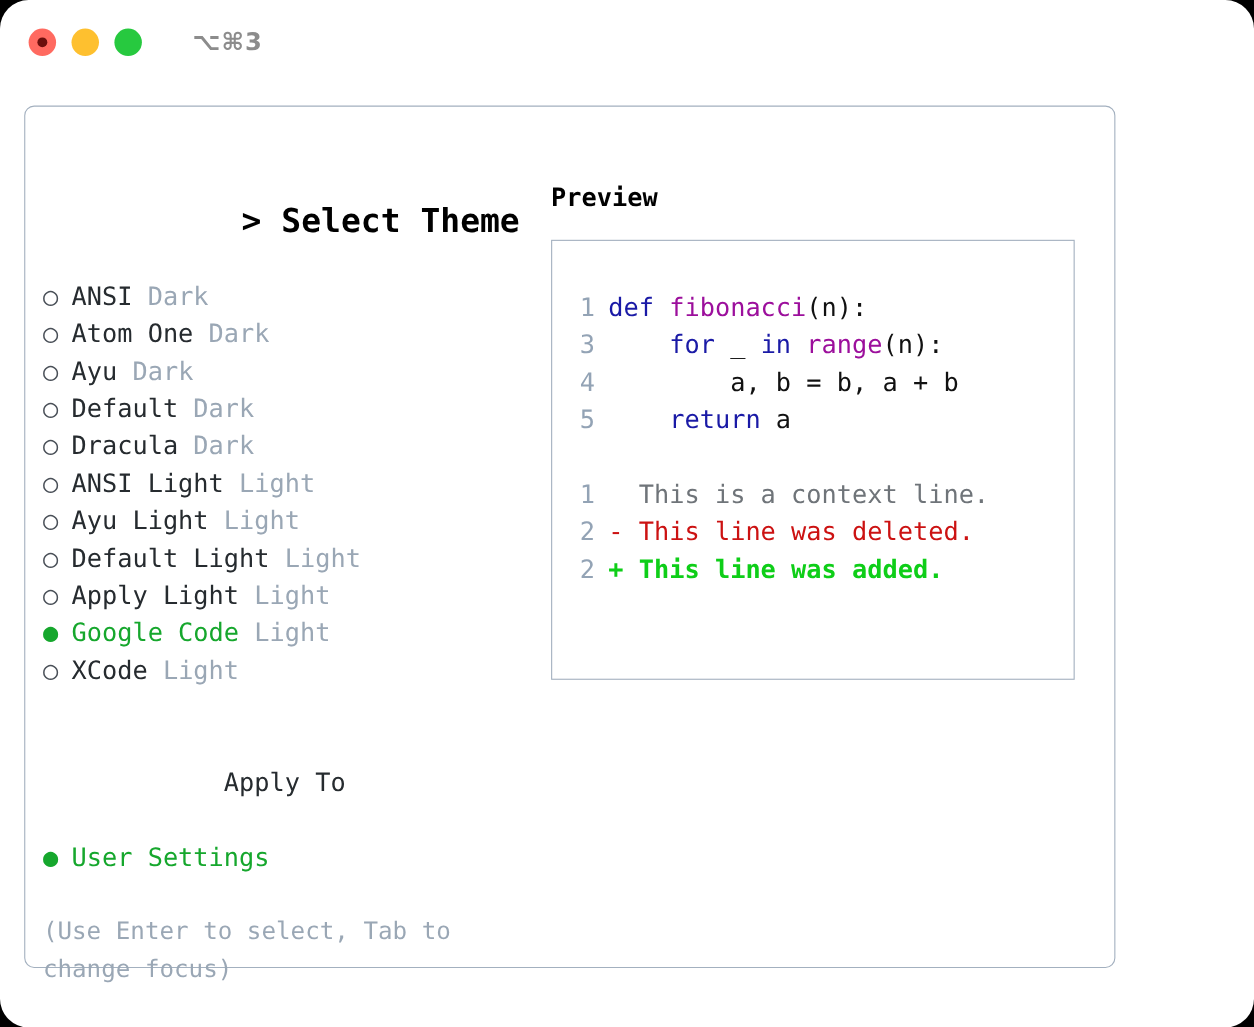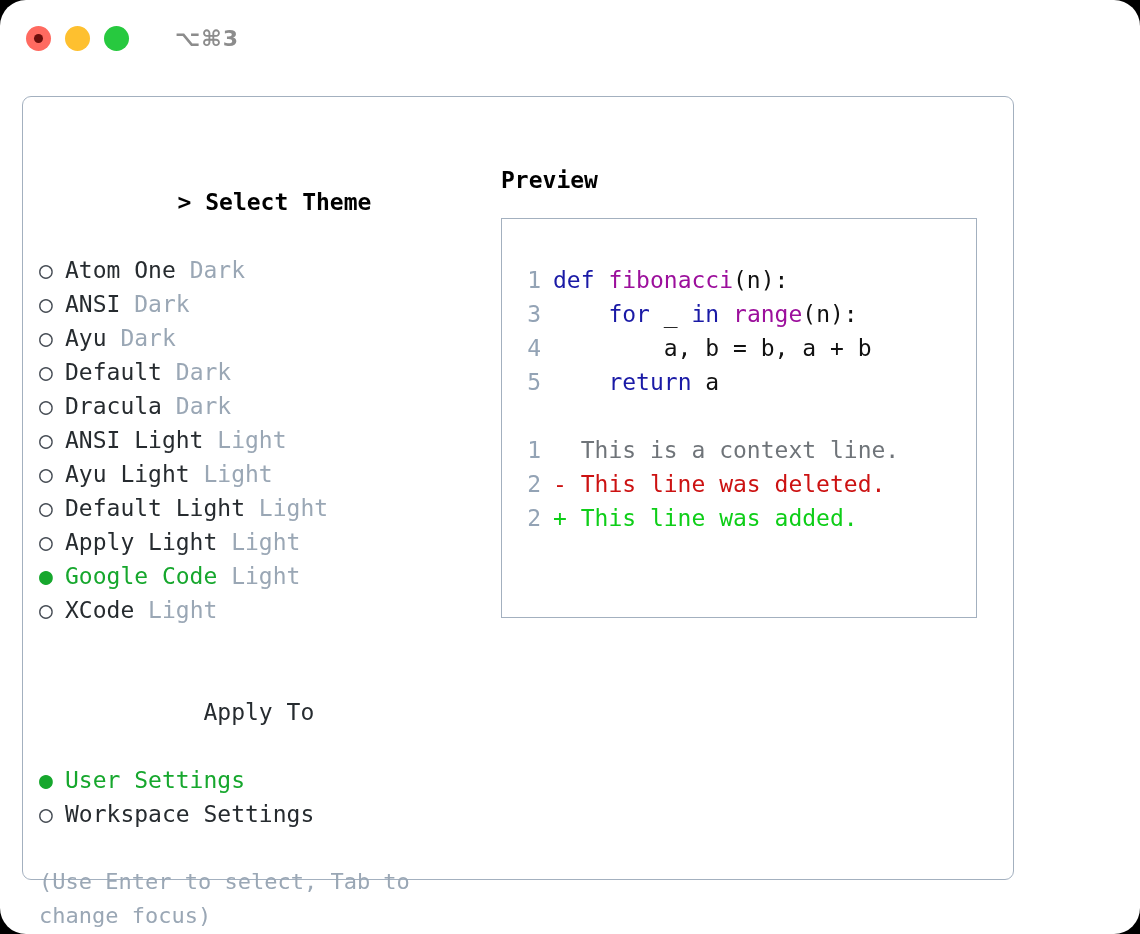--- a/index.html
+++ b/index.html
@@ -95,21 +95,21 @@
   }
 
   
   .left-col {
     position: absolute;
     left: 16px;
     top: 54px;
     width: 450px;
   }
   .section-head {
-    font-size: 23px;
+    font-size: 30px;
     line-height: 34px;
     color: #000000;
     white-space: pre;
     font-weight: bold;
   }
   .section-head .caret { font-weight: bold; }
 
   .opt {
     font-size: 23px;
     line-height: 34px;
@@ -184,21 +184,21 @@
     margin-right: 12px;
   }
   .blankline { height: 34px; display: block; }
 
   .tok-kw    { color: #1a1aa6; }
   .tok-fn    { color: #9c0f9c; }
   .tok-num   { color: #0b7b7b; }
   .tok-plain { color: #111111; }
   .tok-ctx   { color: #6f7479; }
   .tok-del   { color: #cc1212; }
-  .tok-add   { color: #0ece18; }
+  .tok-add   { color: #0ece18; font-weight: bold; }
 </style>
 </head>
 <body>
 
 <div class="window">
 
   <div class="titlebar">
     <div class="lights">
       <span class="light red"></span>
       <span class="light yellow"></span>
@@ -208,39 +208,38 @@
   </div>
 
   <div class="panel">
     <div class="columns">
 
       <div class="left-col">
         <div class="section-head">
           <span class="caret">&gt;</span><span> </span><span>Select Theme</span>
         </div>
         <div id="theme-list">
+            <span class="opt"><span class="bullet">○</span><span class="label">ANSI</span><span class="variant"> Dark</span></span>
             <span class="opt"><span class="bullet">○</span><span class="label">Atom One</span><span class="variant"> Dark</span></span>
-            <span class="opt"><span class="bullet">○</span><span class="label">ANSI</span><span class="variant"> Dark</span></span>
             <span class="opt"><span class="bullet">○</span><span class="label">Ayu</span><span class="variant"> Dark</span></span>
             <span class="opt"><span class="bullet">○</span><span class="label">Default</span><span class="variant"> Dark</span></span>
             <span class="opt"><span class="bullet">○</span><span class="label">Dracula</span><span class="variant"> Dark</span></span>
             <span class="opt"><span class="bullet">○</span><span class="label">ANSI Light</span><span class="variant"> Light</span></span>
             <span class="opt"><span class="bullet">○</span><span class="label">Ayu Light</span><span class="variant"> Light</span></span>
             <span class="opt"><span class="bullet">○</span><span class="label">Default Light</span><span class="variant"> Light</span></span>
             <span class="opt"><span class="bullet">○</span><span class="label">Apply Light</span><span class="variant"> Light</span></span>
             <span class="opt selected"><span class="bullet">●</span><span class="label">Google Code</span><span class="variant"> Light</span></span>
             <span class="opt"><span class="bullet">○</span><span class="label">XCode</span><span class="variant"> Light</span></span>
           </div>
 
         <div class="apply-head">
           <span style="display:inline-block;width:26px;"></span><span>Apply To</span>
         </div>
         <div id="apply-list">
             <span class="opt selected"><span class="bullet">●</span><span class="label">User Settings</span></span>
-            <span class="opt"><span class="bullet">○</span><span class="label">Workspace Settings</span></span>
           </div>
 
         <div class="hint">(Use Enter to select, Tab to change focus)</div>
       </div>
 
       <div class="right-col">
         <div class="preview-head">Preview</div>
         <div class="preview-box">
           <div class="code" id="code-area">
               <span class="cline"><span class="gutter">1</span><span class="tok-kw">def </span><span class="tok-fn">fibonacci</span><span class="tok-plain">(n):</span></span>

